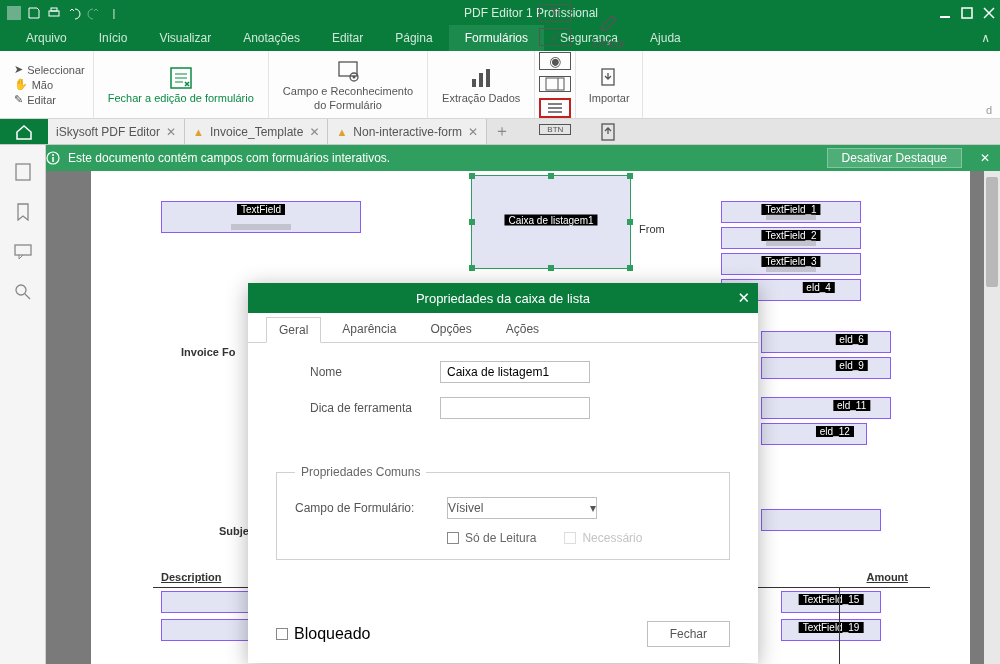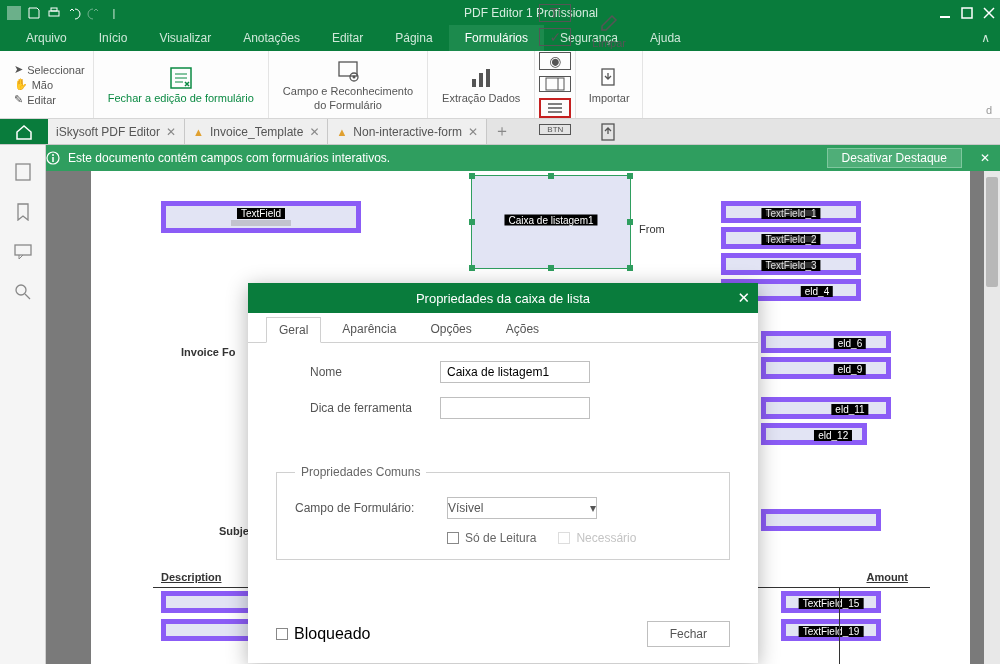--- a/index.html
+++ b/index.html
@@ -48,21 +48,21 @@
 .infobar .btn-off { margin-left: auto; background: #4fae78; border: 1px solid #7fc79e; padding: 2px 14px; cursor: pointer; font-size: 12px; color: #fff; }
 .infobar .closex { padding: 0 10px; cursor: pointer; }
 
 
 .docarea { position: absolute; left: 46px; right: 0; top: 171px; bottom: 0; background: #7a7a7a; }
 .page { position: absolute; left: 45px; top: 0; right: 30px; bottom: 0; background: #fff; }
 .scrollbar { position: absolute; right: 0; top: 0; bottom: 0; width: 16px; background: #e8e8e8; }
 .scrollbar .thumb { position: absolute; top: 6px; left: 2px; right: 2px; height: 110px; background: #b8b8b8; border-radius: 2px; cursor: pointer; }
 
 
-.ffield { position: absolute; background: #e2e4f4; border: 5px solid #8b5cf6; }
+.ffield { position: absolute; background: #e2e4f4; border: 1px solid #8b5cf6; }
 .ffield .lbl { position: absolute; left: 50%; top: 2px; transform: translateX(-50%); background: #000; color: #fff; font-size: 10px; padding: 0 4px; white-space: nowrap; }
 .ffield .smudge { position: absolute; left: 50%; bottom: 2px; transform: translateX(-50%); width: 60px; height: 6px; background: #888; opacity: .35; }
 .selbox { position: absolute; border: 1.5px solid #2f9e5f; background: #e2e4f4; }
 .selbox .handle { position: absolute; width: 6px; height: 6px; background: #2f9e5f; }
 .selbox .lbl2 { position: absolute; left: 50%; top: 48%; transform: translate(-50%,-50%); background: #000; color: #fff; font-size: 10px; padding: 0 4px; white-space: nowrap; }
 .pagetext { position: absolute; font-size: 11px; color: #333; font-weight: bold; }
 
 
 .dialog { position: absolute; left: 248px; top: 283px; width: 510px; height: 380px; background: #fff; box-shadow: 0 4px 20px rgba(0,0,0,.3); display: flex; flex-direction: column; }
 .dlg-title { height: 30px; background: #097c3c; color: #fff; font-size: 13px; display: flex; align-items: center; justify-content: center; position: relative; }
@@ -71,21 +71,21 @@
 .dlg-tab { padding: 5px 12px; font-size: 12px; color: #555; border: 1px solid transparent; cursor: pointer; }
 .dlg-tab.active { border: 1px solid #d0d0d0; border-bottom: 1px solid #fff; background: #fff; position: relative; top: 1px; }
 .dlg-body { flex: 1; padding: 18px 28px; font-size: 12px; color: #555; position: relative; }
 .form-row { display: flex; align-items: center; margin-bottom: 14px; }
 .form-row label { width: 130px; text-align: left; }
 .form-row input[type=text] { width: 150px; height: 22px; border: 1px solid #bfbfbf; padding: 0 6px; font-size: 12px; }
 fieldset.common { border: 1px solid #d0d0d0; padding: 18px 18px 14px; margin-top: 46px; }
 fieldset.common legend { padding: 0 6px; color: #666; font-size: 12px; }
 .sel-row { display: flex; align-items: center; gap: 10px; margin-bottom: 12px; }
 .fselect { width: 150px; height: 22px; border: 1px solid #bfbfbf; display: flex; align-items: center; justify-content: space-between; padding: 0 0; font-size: 12px; cursor: pointer; background: #fff; }
-.chk-row { display: flex; gap: 22px; padding-left: 152px; font-size: 12px; color: #666; }
+.chk-row { display: flex; gap: 28px; padding-left: 152px; font-size: 12px; color: #666; }
 .chk-row .dis { color: #c4c4c4; }
 .dlg-foot { display: flex; align-items: center; padding: 8px 28px 16px; }
 .dlg-foot .close-btn { margin-left: auto; border: 1px solid #bfbfbf; background: #fff; padding: 5px 22px; font-size: 12px; cursor: pointer; color: #555;}
 .chk { display: inline-flex; align-items: center; gap: 6px; cursor: pointer; }
 .chk .box { width: 12px; height: 12px; border: 1px solid #888; background: #fff; display: inline-block; }
 
 svg { display: block; }
 </style>
 </head>
 <body>

